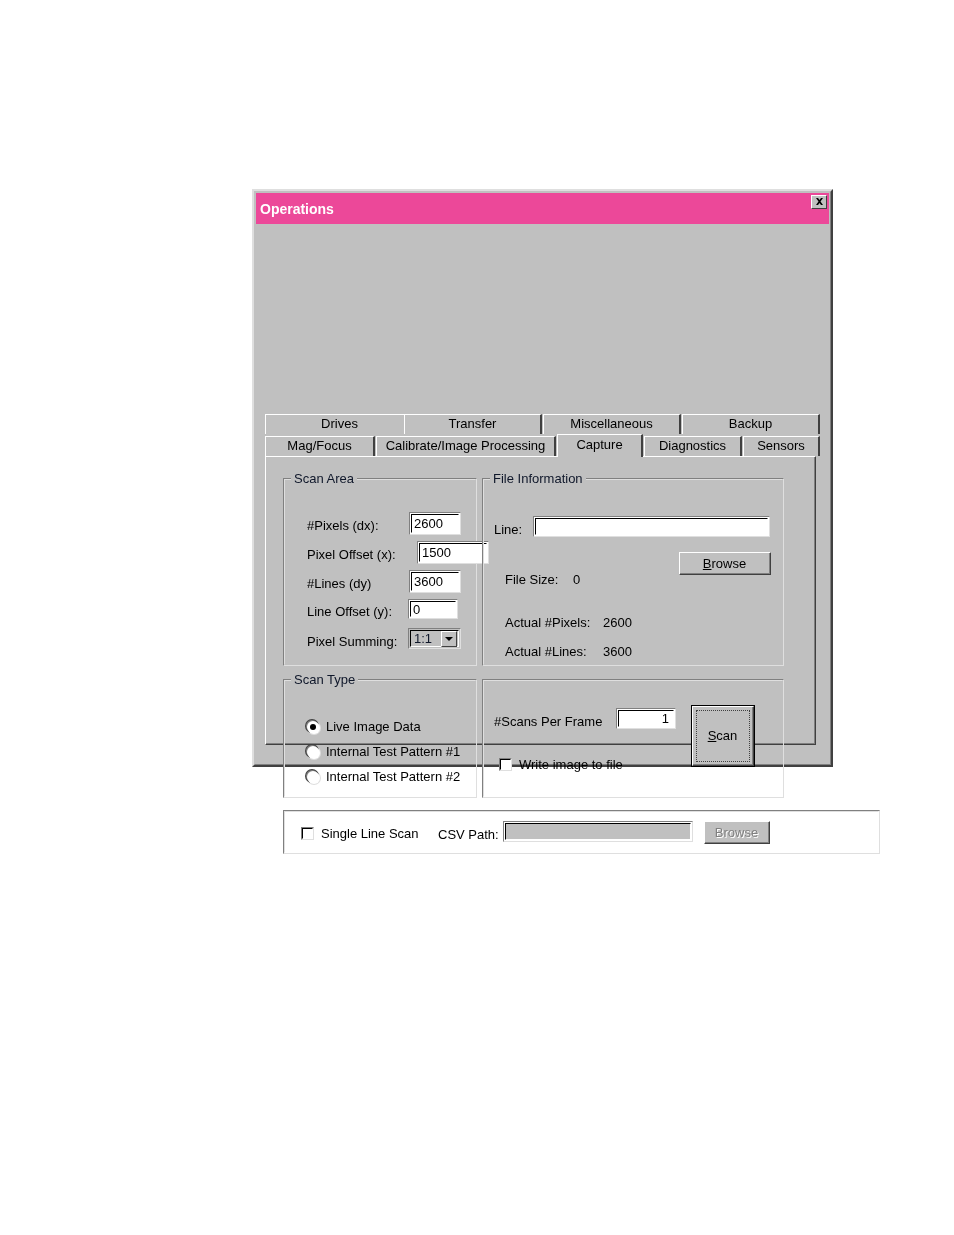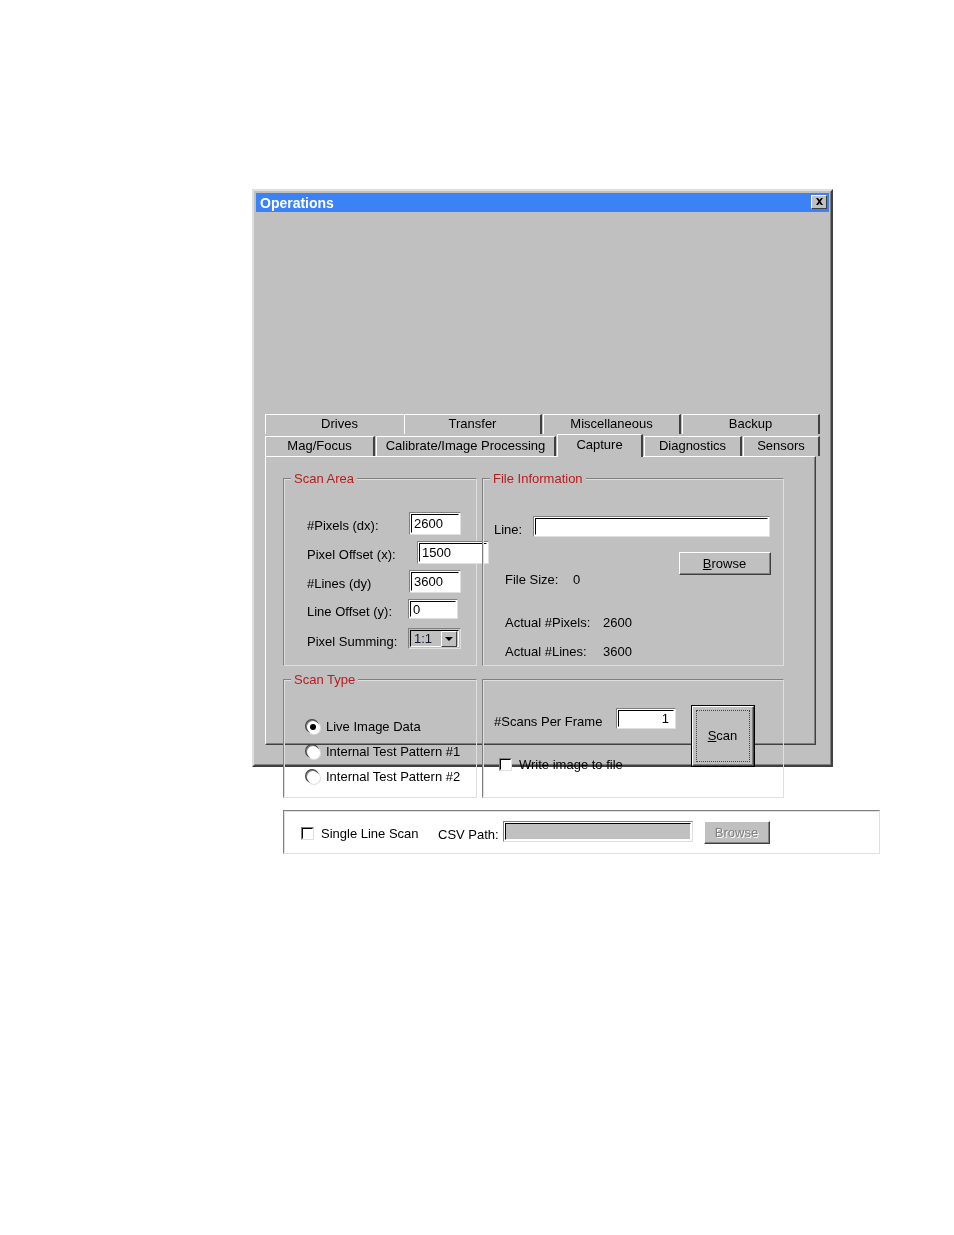--- a/index.html
+++ b/index.html
@@ -37,22 +37,22 @@
     border-left: 1px solid #c0c0c0;
     border-right: 1px solid #808080;
     border-bottom: 1px solid #808080;
     box-sizing: border-box;
   }
 
   
   #titlebar {
     position: absolute;
     left: 2px; top: 2px;
-    width: 573px; height: 19px;
-    background: #3b82f6;
+    width: 573px; height: 31px;
+    background: #ec4899;
     display: flex;
     align-items: center;
   }
   #title-text {
     color: #ffffff;
     font-size: 14px;
     font-weight: bold;
     margin-left: 4px;
     letter-spacing: 0px;
     white-space: nowrap;
@@ -141,21 +141,21 @@
     border-bottom-color: transparent;
     pointer-events: none;
   }
   .group-title {
     position: absolute;
     top: -7px;
     left: 7px;
     background: #c0c0c0;
     padding: 0 3px;
     font-size: 13px;
-    color: #b91c1c;
+    color: #0f172a;
     white-space: nowrap;
     line-height: 13px;
   }
 
   
   .lbl {
     position: absolute;
     font-size: 13px;
     color: #000000;
     white-space: nowrap;

